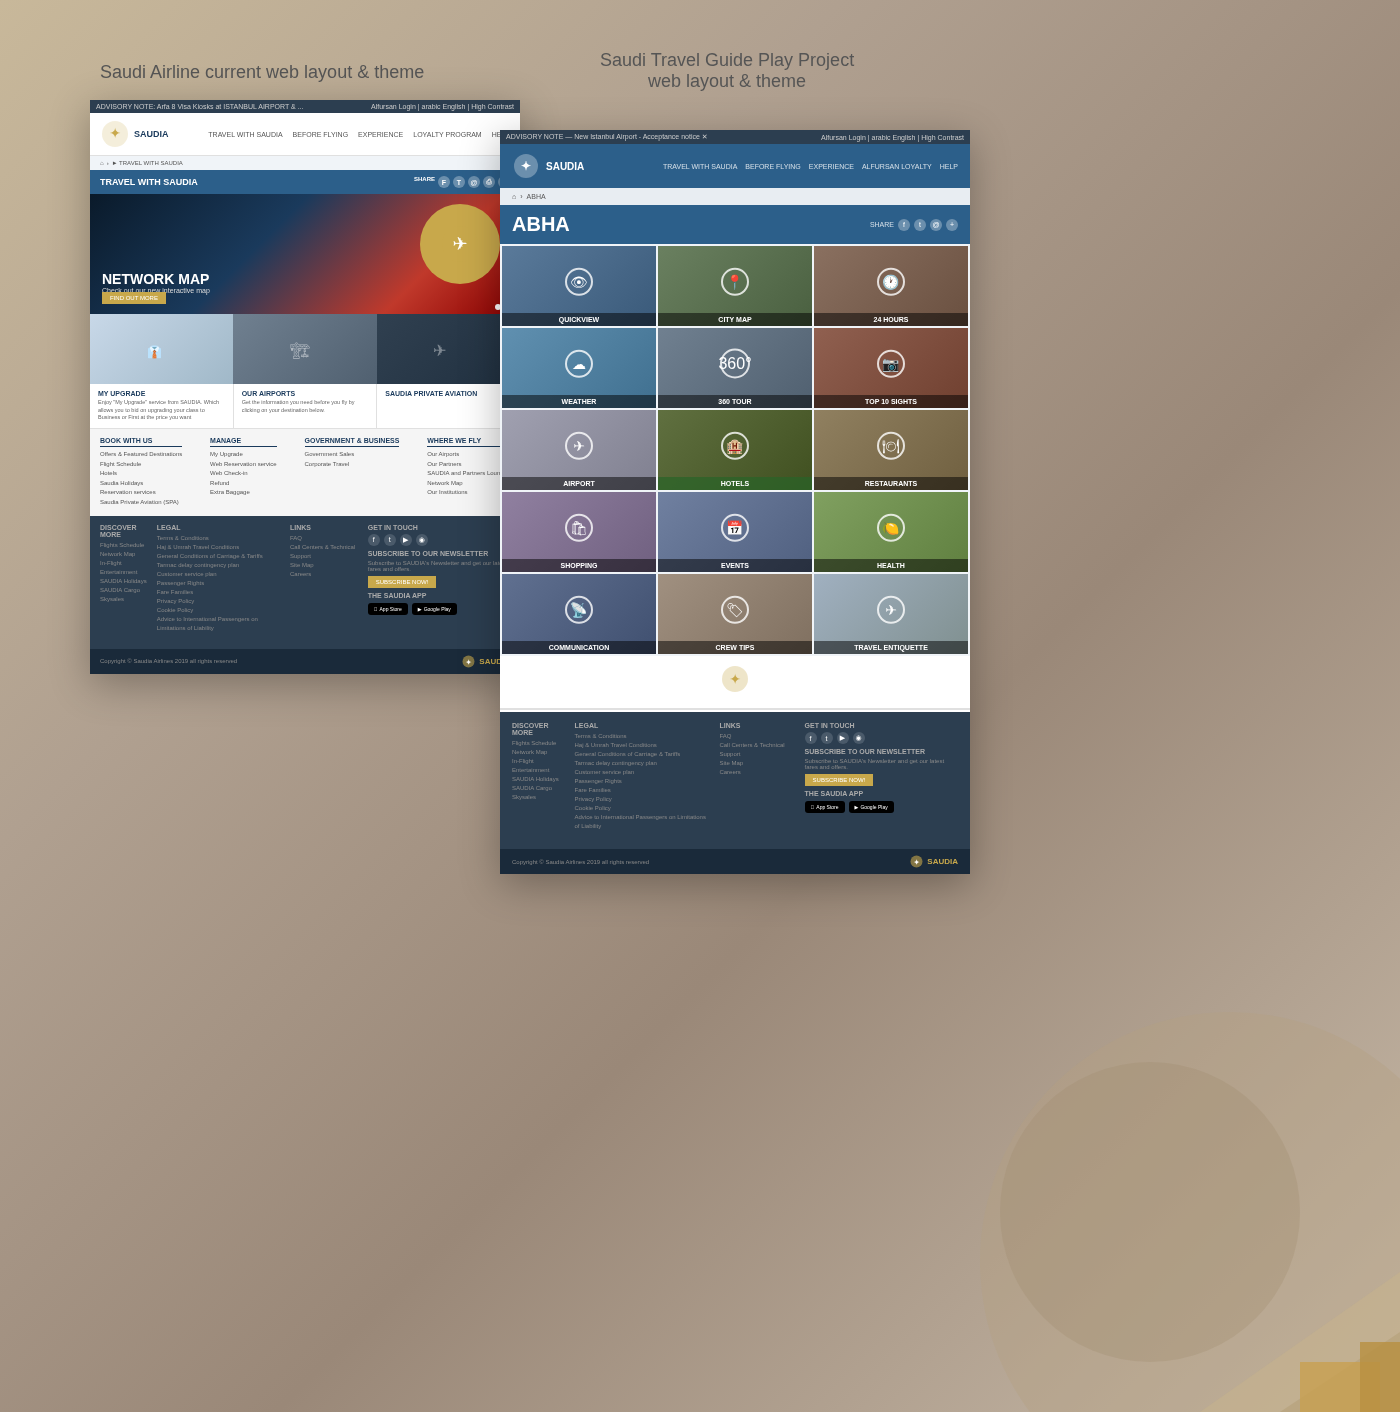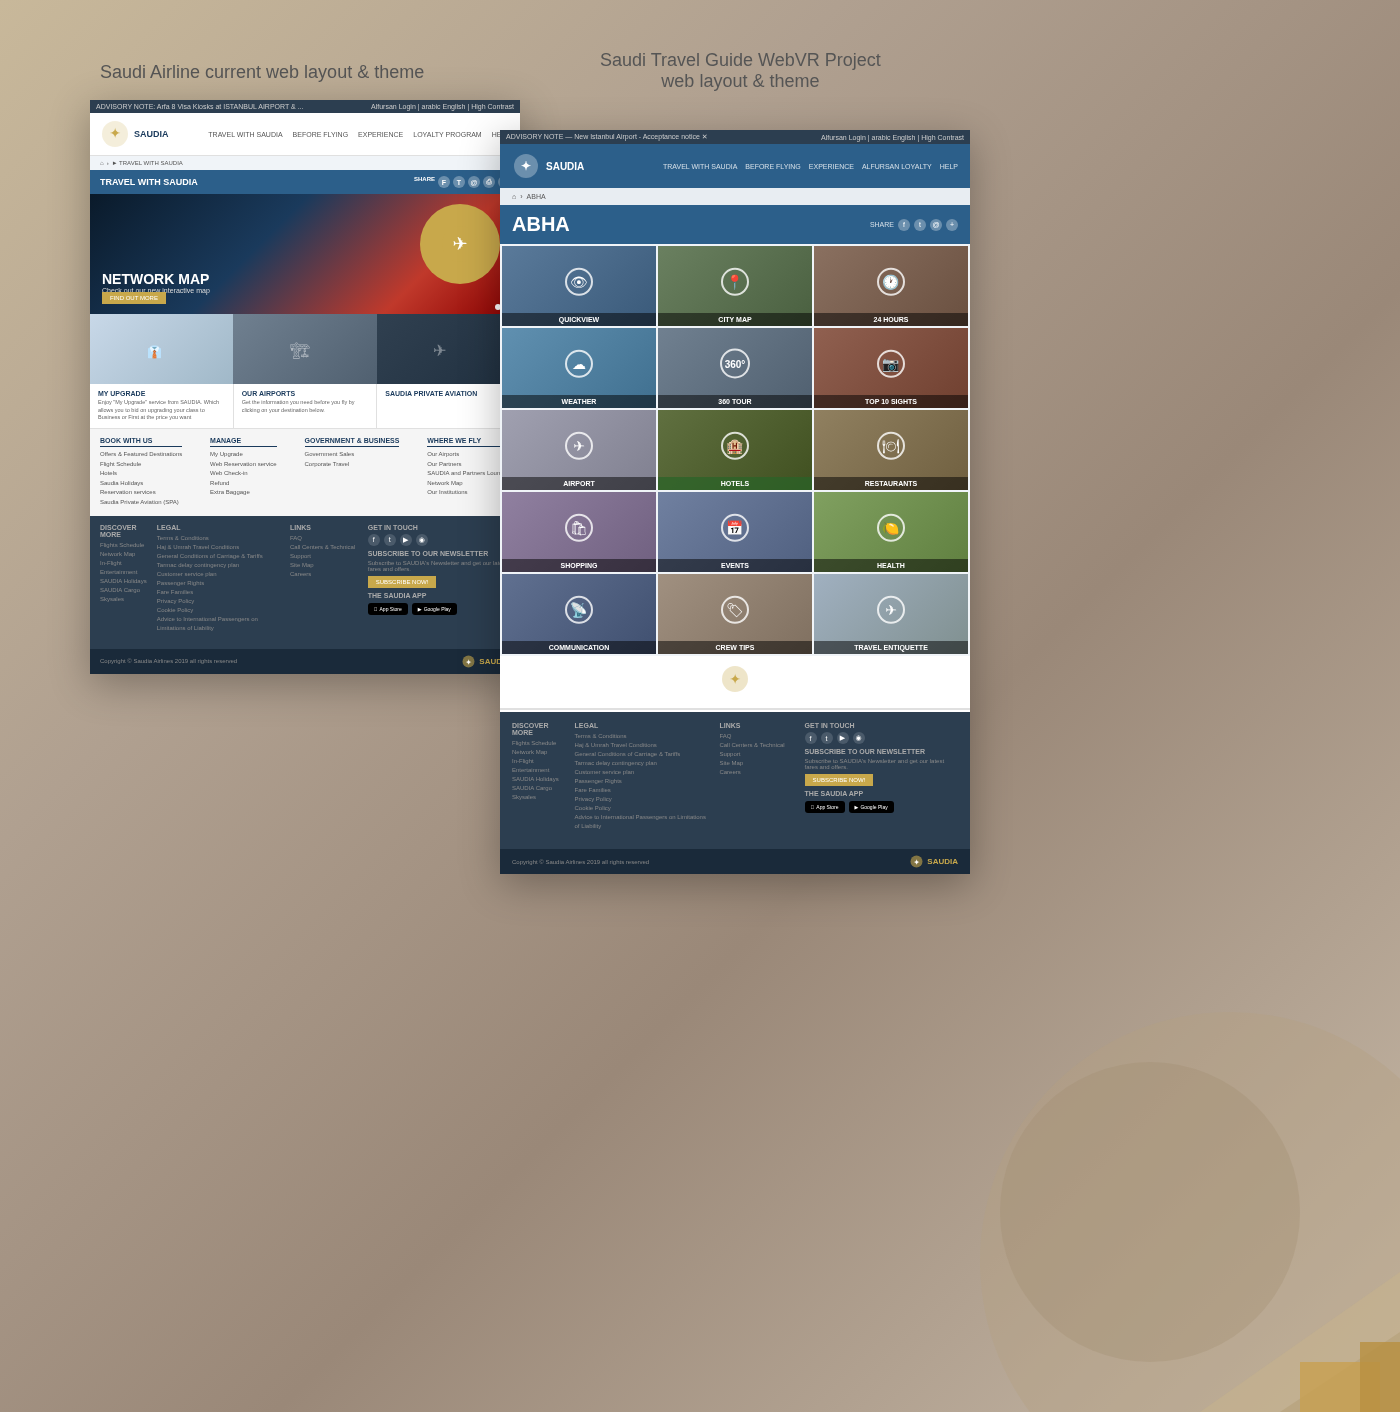--- a/index.html
+++ b/index.html
@@ -527,21 +527,21 @@
 <svg style="position:absolute;bottom:0;right:0;width:320px;height:220px;" viewBox="0 0 320 220">
   <polygon points="120,220 320,80 320,220" fill="rgba(200,180,140,0.5)"></polygon>
   <polygon points="200,220 320,140 320,220" fill="rgba(180,160,120,0.6)"></polygon>
   <rect x="220" y="170" width="80" height="50" fill="#c8a050" opacity="0.8"></rect>
   <rect x="280" y="150" width="40" height="70" fill="#b89040" opacity="0.8"></rect>
 </svg>
 
 <div style="position:absolute;top:62px;left:100px;font-size:18px;color:#555;font-weight:300;">Saudi Airline current web layout &amp; theme</div>
 
 <div style="position:absolute;top:50px;left:600px;font-size:18px;color:#555;font-weight:300;text-align:center;">
-  <div>Saudi Travel Guide WebVR Project</div>
+  <div>Saudi Travel Guide Play Project</div>
   <div>web layout &amp; theme</div>
 </div>
 
 <div class="screenshot-left">
 
   <div class="left-top-bar">
     <span>ADVISORY NOTE: Arfa 8 Visa Kiosks at ISTANBUL AIRPORT &amp; ...</span>
     <span>Alfursan Login | arabic English | High Contrast</span>
   </div>
 
@@ -809,21 +809,21 @@
 
     <div class="grid-row">
       <div class="grid-cell">
         <div class="grid-cell-bg gc-weather">
           <div class="grid-cell-icon">☁</div>
         </div>
         <div class="grid-cell-label">WEATHER</div>
       </div>
       <div class="grid-cell">
         <div class="grid-cell-bg gc-360tour">
-          <div class="grid-cell-icon" style="font-size:10px;border:2px solid rgba(255,255,255,0.8);border-radius:50%;width:30px;height:30px;display:flex;align-items:center;justify-content:center;color:white;font-weight:bold;">360°</div>
+          <div class="grid-cell-icon" style="font-size:16px;border:2px solid rgba(255,255,255,0.8);border-radius:50%;width:30px;height:30px;display:flex;align-items:center;justify-content:center;color:white;">360°</div>
         </div>
         <div class="grid-cell-label">360 TOUR</div>
       </div>
       <div class="grid-cell">
         <div class="grid-cell-bg gc-top10">
           <div class="grid-cell-icon">📷</div>
         </div>
         <div class="grid-cell-label">TOP 10 SIGHTS</div>
       </div>
     </div>

